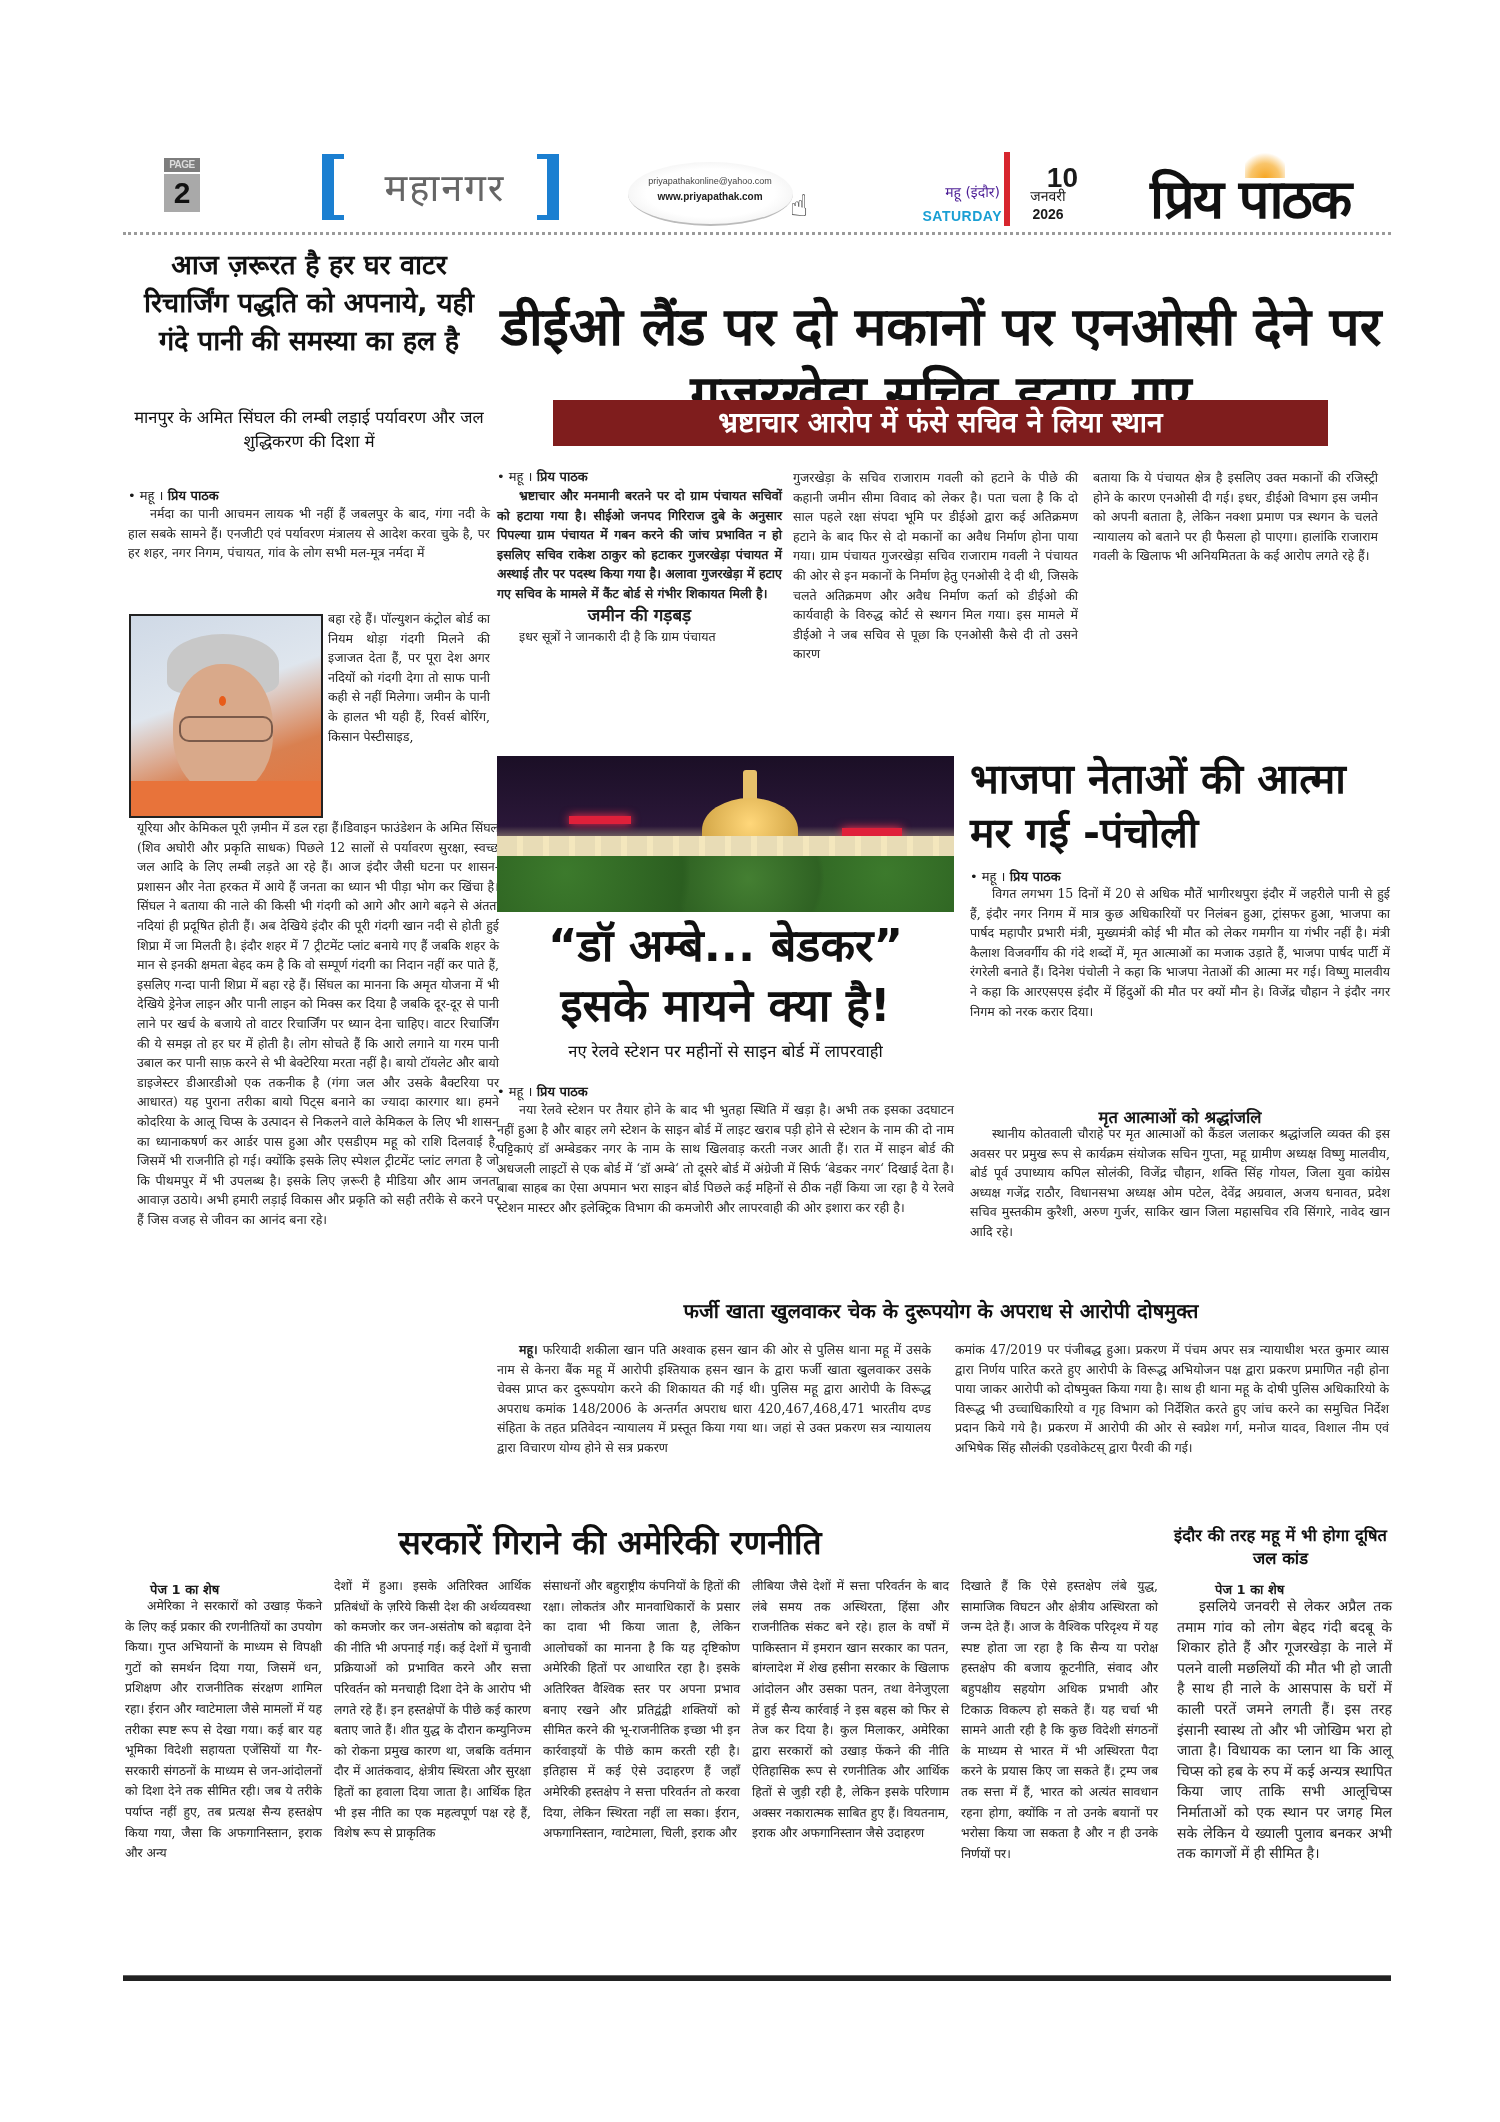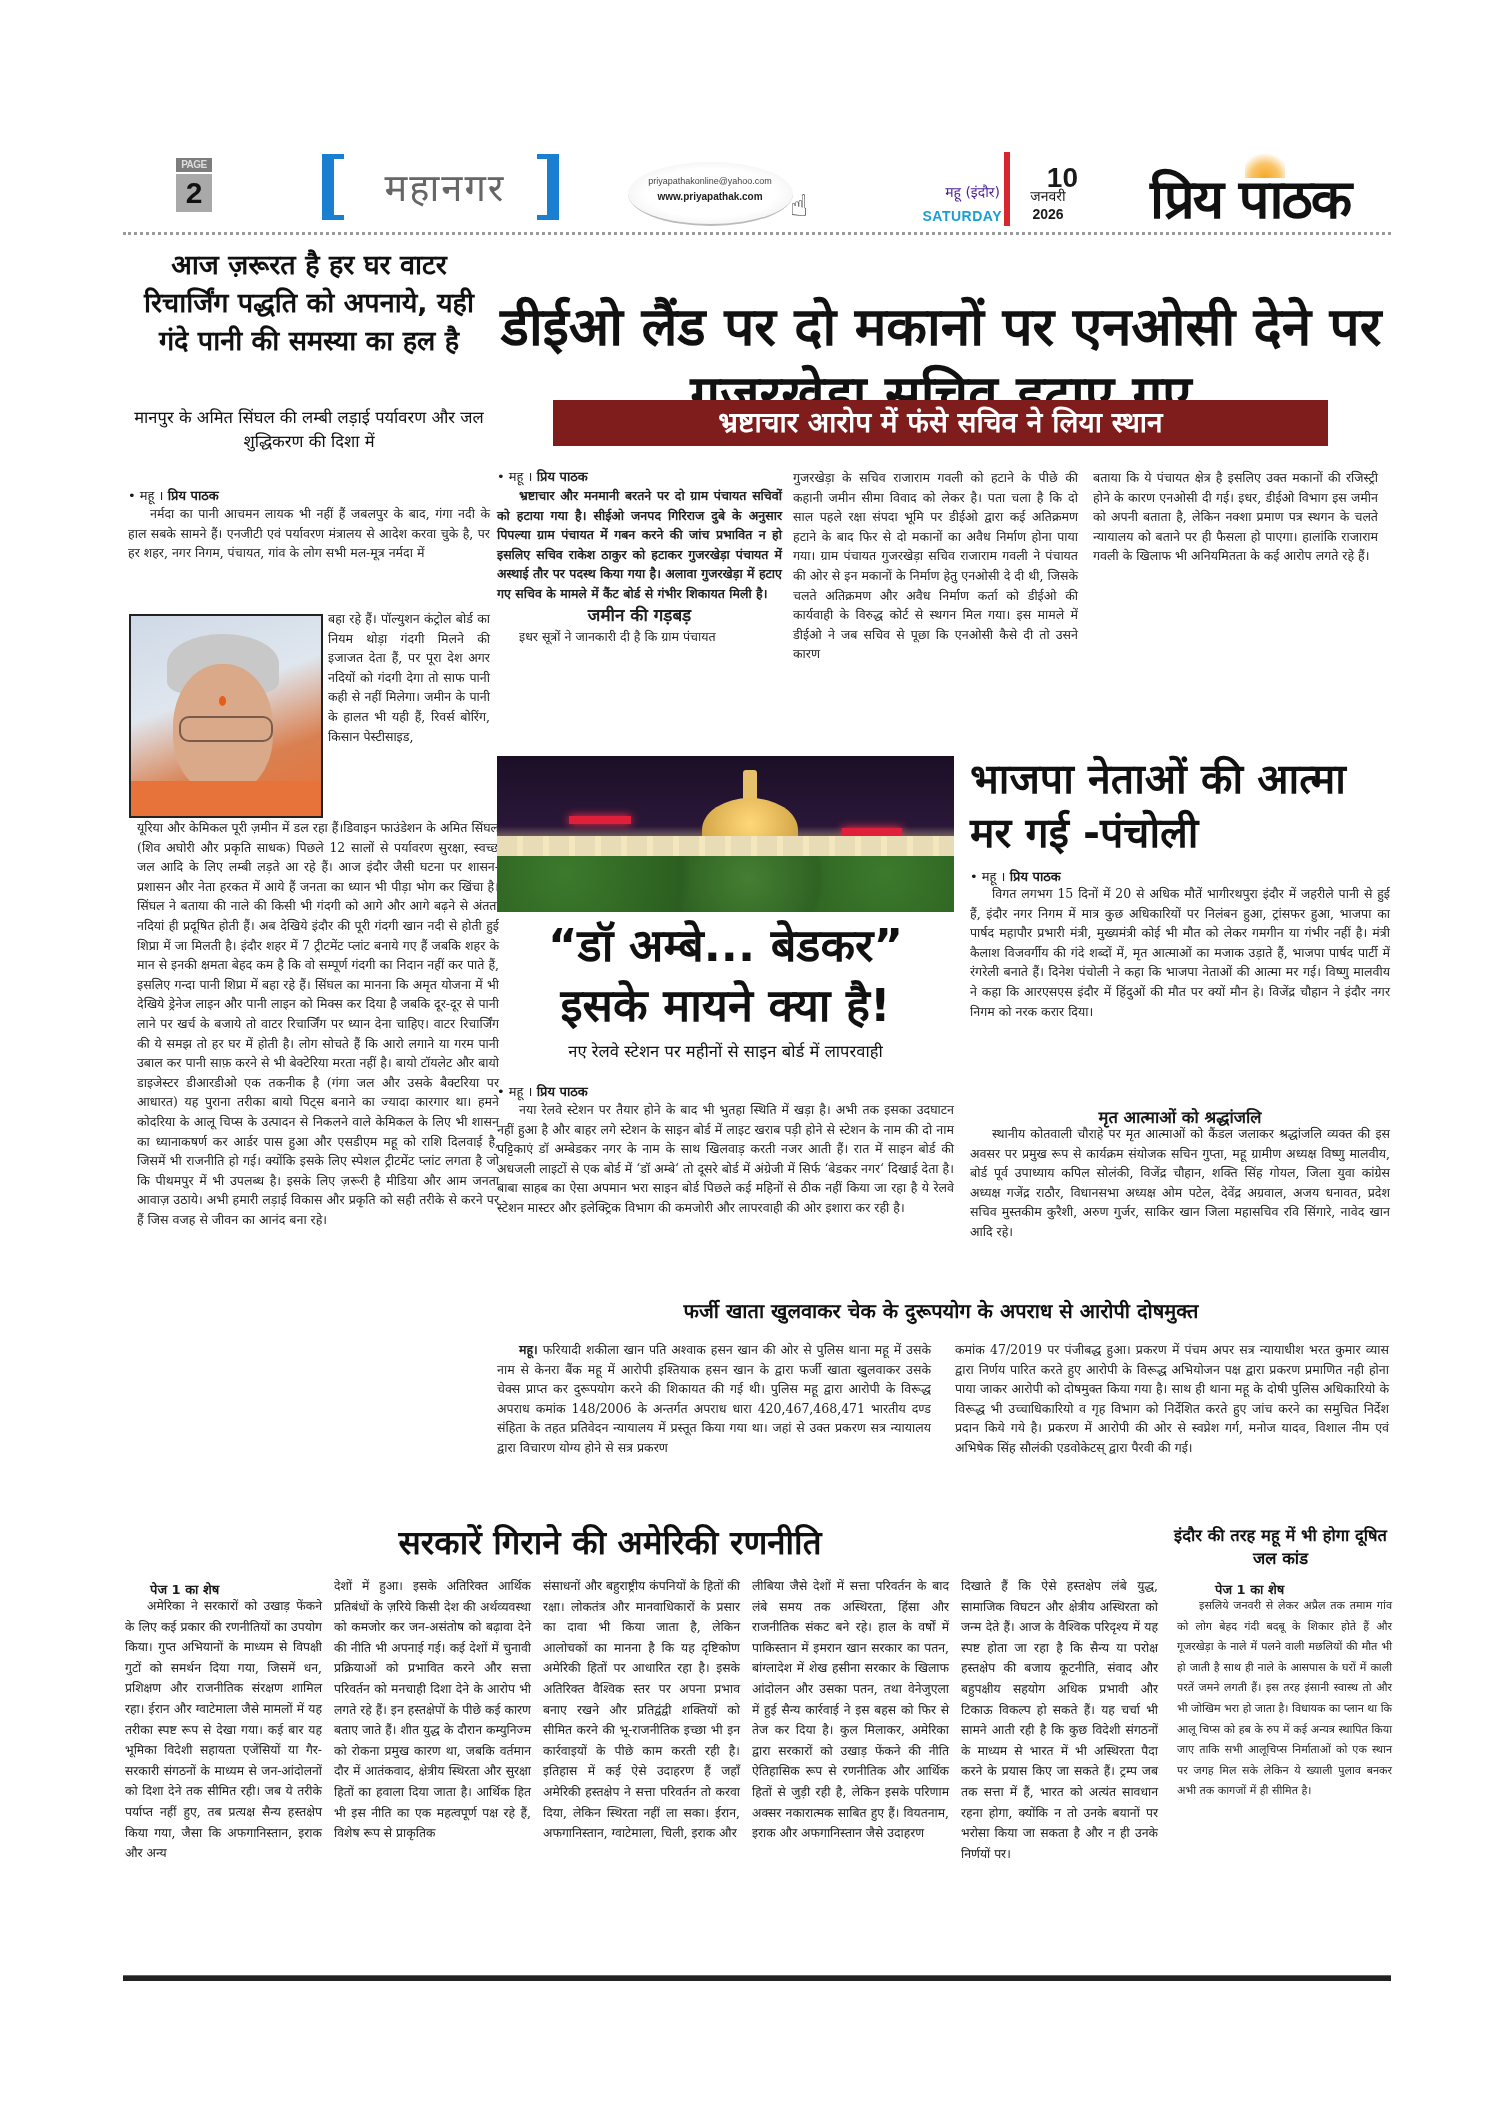--- a/index.html
+++ b/index.html
@@ -6,21 +6,21 @@
   body{width:1500px;height:2122px;position:relative;overflow:hidden;font-family:"DejaVu Sans","Liberation Sans",sans-serif;color:#1a1a1a;}
   .abs{position:absolute;}
   .dots{border-top:3px dotted #9a9a9a;}
   .body-text{font-family:"DejaVu Serif","Liberation Serif",serif;font-size:12.5px;line-height:19.6px;text-align:justify;color:#222;}
   .body-text p{margin:0;text-indent:22px;}
   .dateline{font-family:"DejaVu Sans",sans-serif;font-size:13px;line-height:18px;margin:0;}
   .dateline b{font-weight:bold;}
   .subhead{font-family:"DejaVu Sans",sans-serif;font-weight:bold;text-align:center;margin:2px 0;}
   .hl{font-family:"DejaVu Sans",sans-serif;font-weight:bold;text-align:center;color:#111;margin:0;}
   
-  #page-box{left:136px;top:158px;width:36px;padding-left:40px;}
+  #page-box{left:124px;top:158px;width:36px;padding-left:40px;}
   #page-label{background:#7d7d7d;color:#ddd;font:bold 10px "Liberation Sans",sans-serif;text-align:center;height:14px;line-height:14px;letter-spacing:-0.5px;}
   #page-num{background:#a9a9a9;color:#111;font:bold 30px "Liberation Sans",sans-serif;text-align:center;height:38px;line-height:38px;border-top:2px solid #fff;}
   .bracket{position:absolute;top:154px;width:22px;height:66px;}
   .bracket .bar{position:absolute;top:0;width:12px;height:66px;background:#1b7fd1;}
   .bracket .t,.bracket .b{position:absolute;width:22px;height:5px;background:#1b7fd1;}
   #section-title{left:360px;top:160px;width:170px;text-align:center;font:300 38px "DejaVu Sans",sans-serif;color:#666;letter-spacing:2px;}
   #contact-oval{left:628px;top:162px;width:165px;height:62px;border-radius:50%;background:radial-gradient(ellipse at center,#fff 55%,#e6e6e6 100%);border-bottom:2px solid #bbb;}
   #contact-email{left:640px;top:176px;width:140px;text-align:center;font:9px "Liberation Sans",sans-serif;color:#444;}
   #contact-web{left:640px;top:191px;width:140px;text-align:center;font:bold 10px "Liberation Sans",sans-serif;color:#222;}
   #hand-icon{left:790px;top:188px;font-size:30px;color:#333;}
@@ -75,21 +75,21 @@
   #fa-c1{left:497px;top:1340px;width:434px;}
   #fa-c2{left:955px;top:1340px;width:434px;}
   
   #us-head{left:260px;top:1520px;width:700px;font-size:33px;line-height:46px;}
   #us-pagelabel{left:150px;top:1580px;font:bold 13px "DejaVu Sans",sans-serif;}
   .col5{width:150px;font-size:12.3px;line-height:20.6px;}
   #us-c1{left:125px;top:1596px;}
   #us-c2{left:337px;top:1576px;}
   #mhow-head{left:1168px;top:1524px;width:225px;font-size:16.5px;line-height:23px;}
   #mhow-pagelabel{left:1215px;top:1580px;font:bold 13px "DejaVu Sans",sans-serif;}
-  #mhow-body{left:1177px;top:1596px;width:215px;font-size:11px;line-height:20.6px;}
+  #mhow-body{left:1177px;top:1596px;width:215px;font-size:14px;line-height:20.6px;}
   #footer-rule{left:123px;top:1975px;width:1268px;height:5px;background:#222;border-top:1px solid #666;}
 </style>
 </head>
 <body>
 
 <div id="page-box" class="abs">
   <div id="page-label">PAGE</div>
   <div id="page-num">2</div>
 </div>
 <div class="bracket" style="left:322px">

